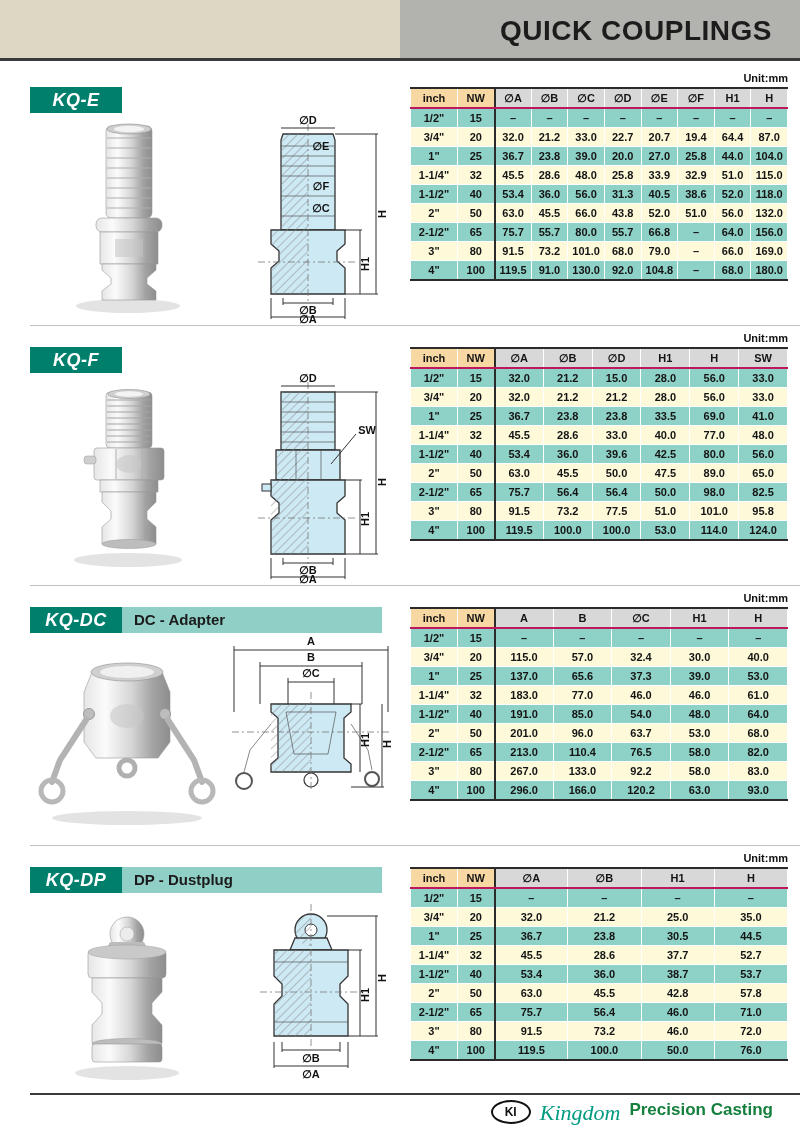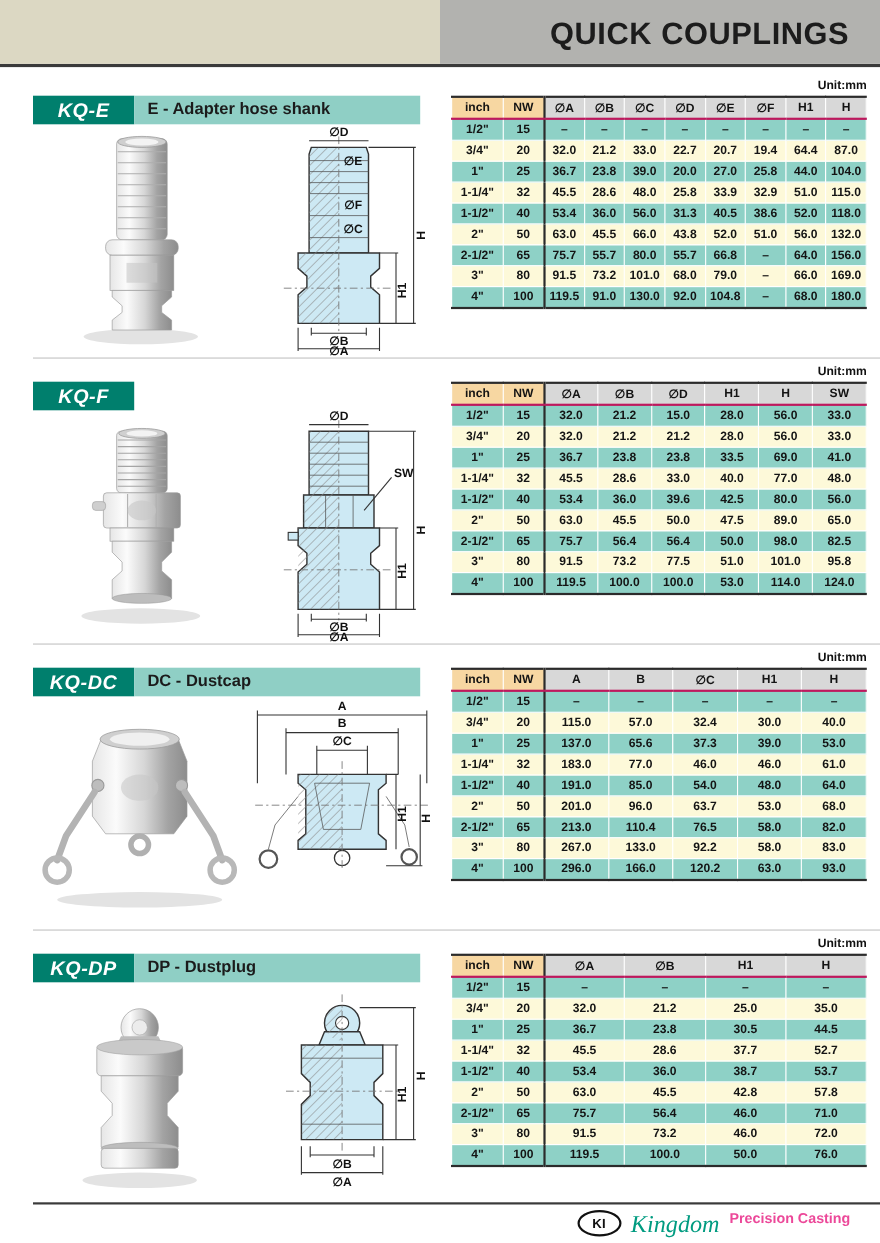--- a/index.html
+++ b/index.html
@@ -48,38 +48,37 @@
   .cl{stroke:#777;stroke-width:.8;stroke-dasharray:7 3 2 3;fill:none;}
 
   
   #footline{position:absolute;left:30px;right:10px;top:1093px;height:2px;background:#3a3a3a;}
   #footer{position:absolute;right:55px;top:1100px;height:28px;display:flex;align-items:flex-start;gap:9px;}
   .logo-oval{width:36px;height:20px;border:2.5px solid #111;border-radius:50%;
              display:flex;align-items:center;justify-content:center;
              font-size:12px;font-weight:bold;color:#111;}
   .brand{font-family:"Liberation Serif",serif;font-size:22px;font-weight:normal;
          font-style:italic;color:#009b80;}
-  .tagline{font-size:13px;font-weight:bold;color:#ec4899;}
+  .tagline{font-size:17px;font-weight:bold;color:#15803d;}
 </style>
 </head>
 <body>
 
 <div id="page">
 
   <div id="banner">
     <div class="beige"></div>
     <div class="gray">
       <div class="title">QUICK COUPLINGS</div>
     </div>
   </div>
 
   <div class="section" style="top:70px">
     <div class="sec-header">
       <span class="sec-code">KQ-E</span>
-      <span class="sec-title">E - Adapter hose shank</span>
     </div>
 
     <div class="photo">
       <svg width="198" height="200" viewBox="0 0 198 200">
         <defs>
           <linearGradient id="m1" x1="0" y1="0" x2="1" y2="0">
             <stop offset="0" stop-color="#e6e6e6"></stop>
               <stop offset="0.25" stop-color="#fbfbfb"></stop>
             <stop offset="0.55" stop-color="#d6d6d6"></stop>
               <stop offset="0.8" stop-color="#a3a3a3"></stop>
@@ -499,21 +498,21 @@
           </tbody>
         </table>
     </div>
   </div>
 
   <div class="divider" style="top:585px"></div>
 
   <div class="section" style="top:590px">
     <div class="sec-header">
       <span class="sec-code">KQ-DC</span>
-      <span class="sec-title">DC - Dustcap</span>
+      <span class="sec-title">DC - Adapter</span>
     </div>
 
     <div class="photo">
       <svg width="198" height="200" viewBox="0 0 198 200">
         <defs>
           <linearGradient id="m3" x1="0" y1="0" x2="1" y2="0">
             <stop offset="0" stop-color="#e6e6e6"></stop>
               <stop offset="0.25" stop-color="#fbfbfb"></stop>
             <stop offset="0.55" stop-color="#d6d6d6"></stop>
               <stop offset="0.8" stop-color="#a3a3a3"></stop>

